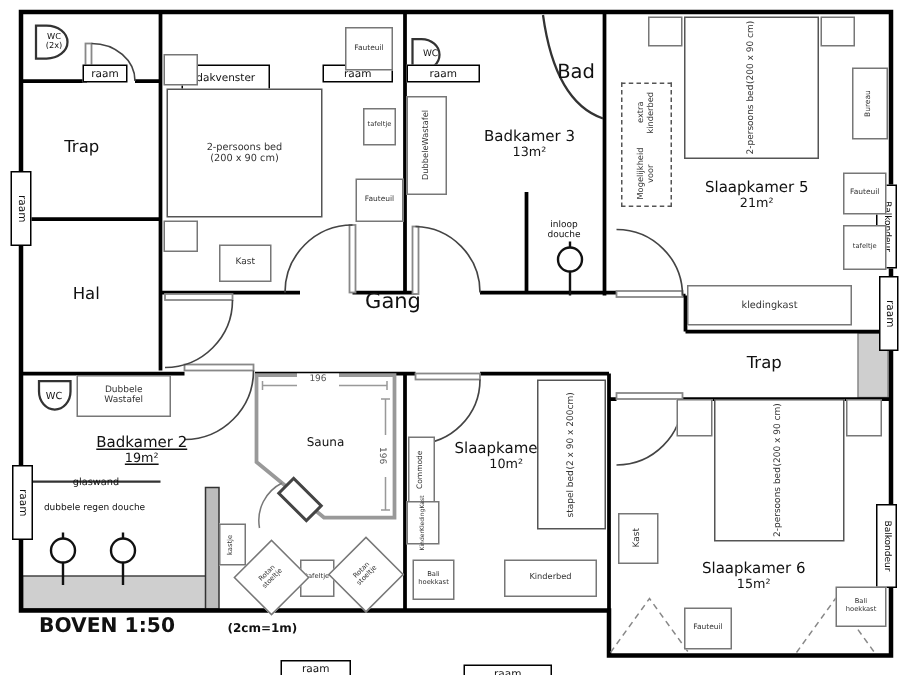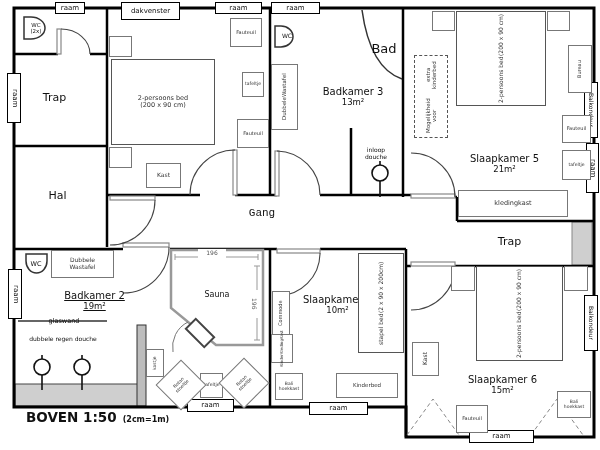--- a/index.html
+++ b/index.html
@@ -8,29 +8,29 @@
   svg.layer{position:absolute;left:0;top:0;}
   .lbl{position:absolute;display:flex;align-items:center;justify-content:center;
        text-align:center;line-height:1.15;}
   .room-name{font-size:10px;}
   .room-area{font-size:8.5px;}
   .box{position:absolute;background:#fff;border:1px solid #777;color:#333;
        display:flex;align-items:center;justify-content:center;text-align:center;
        line-height:1.1;box-sizing:border-box;}
   .wtag{position:absolute;background:#fff;border:1.5px solid #000;box-sizing:border-box;
         display:flex;align-items:center;justify-content:center;text-align:center;
-        font-size:7px;line-height:1;}
+        font-size:7px;line-height:1;margin-top:41px;}
   .vflip{writing-mode:vertical-rl;transform:rotate(180deg);}
   .vert{writing-mode:vertical-rl;}
   .dashed{border:1px dashed #555;}
   .rot45{transform:rotate(-45deg);}
   .dim{color:#555;background:#fff;}
   .title-row{position:absolute;left:26px;top:409px;display:flex;align-items:baseline;gap:6px;text-align:center;}
   .title-main{font-weight:bold;font-size:13.5px;}
-  .title-note{font-size:8px;font-weight:bold;}
+  .title-note{font-size:8px;font-weight:bold;margin-left:29px;}
 </style>
 </head>
 <body>
 
 <div class="plan">
 
   <svg class="layer" width="600" height="450" viewBox="0 0 600 450">
 
     <rect x="572" y="222" width="20" height="43" fill="#cfcfcf" stroke="#888"></rect>
     <rect x="15" y="384" width="124" height="22" fill="#cfcfcf" stroke="#444" stroke-width="1"></rect>
@@ -106,21 +106,21 @@
   <div class="wtag vert" style="left:584px;top:82px;width:14px;height:56px;font-size:6px;">Balkondeur</div>
   <div class="wtag vert" style="left:586px;top:143px;width:13px;height:50px;">raam</div>
   <div class="wtag vert" style="left:584px;top:295px;width:14px;height:56px;font-size:6px;">Balkondeur</div>
 
   <div class="lbl" style="left:303px;top:82px;width:100px;height:30px;">
     <div>
         <div class="room-name">Badkamer 3</div>
          <div class="room-area">13m²</div>
       </div>
   </div>
-  <div class="lbl" style="left:452px;top:116px;width:105px;height:30px;margin-top:33px;">
+  <div class="lbl" style="left:452px;top:116px;width:105px;height:30px;">
     <div>
         <div class="room-name">Slaapkamer 5</div>
          <div class="room-area">21m²</div>
       </div>
   </div>
   <div class="lbl" style="left:285px;top:290px;width:105px;height:30px;">
     <div>
         <div class="room-name">Slaapkamer 4</div>
          <div class="room-area">10m²</div>
       </div>
@@ -133,21 +133,21 @@
   </div>
   <div class="lbl" style="left:42px;top:286px;width:105px;height:30px;text-decoration:underline;">
     <div>
         <div class="room-name">Badkamer 2</div>
          <div class="room-area">19m²</div>
       </div>
   </div>
   <div class="lbl" style="left:32px;top:90px;width:45px;height:16px;font-size:11px;">Trap</div>
   <div class="lbl" style="left:487px;top:234px;width:45px;height:16px;font-size:11px;">Trap</div>
   <div class="lbl" style="left:35px;top:188px;width:45px;height:16px;font-size:11px;">Hal</div>
-  <div class="lbl" style="left:237px;top:204px;width:50px;height:18px;font-size:11px;font-family:Liberation Mono, monospace;">Gang</div>
+  <div class="lbl" style="left:237px;top:192px;width:50px;height:18px;font-size:14px;">Gang</div>
   <div class="lbl" style="left:193px;top:288px;width:48px;height:13px;font-size:8px;">Sauna</div>
 
   <div class="lbl" style="left:21px;top:17px;width:30px;height:22px;font-size:5.5px;">
     <div>
         <div>WC</div>
          <div>(2x)</div>
       </div>
   </div>
   <div class="lbl" style="left:277px;top:30px;width:20px;height:12px;font-size:6px;">WC</div>
   <div class="lbl" style="left:25px;top:258px;width:22px;height:14px;font-size:6.5px;">WC</div>

